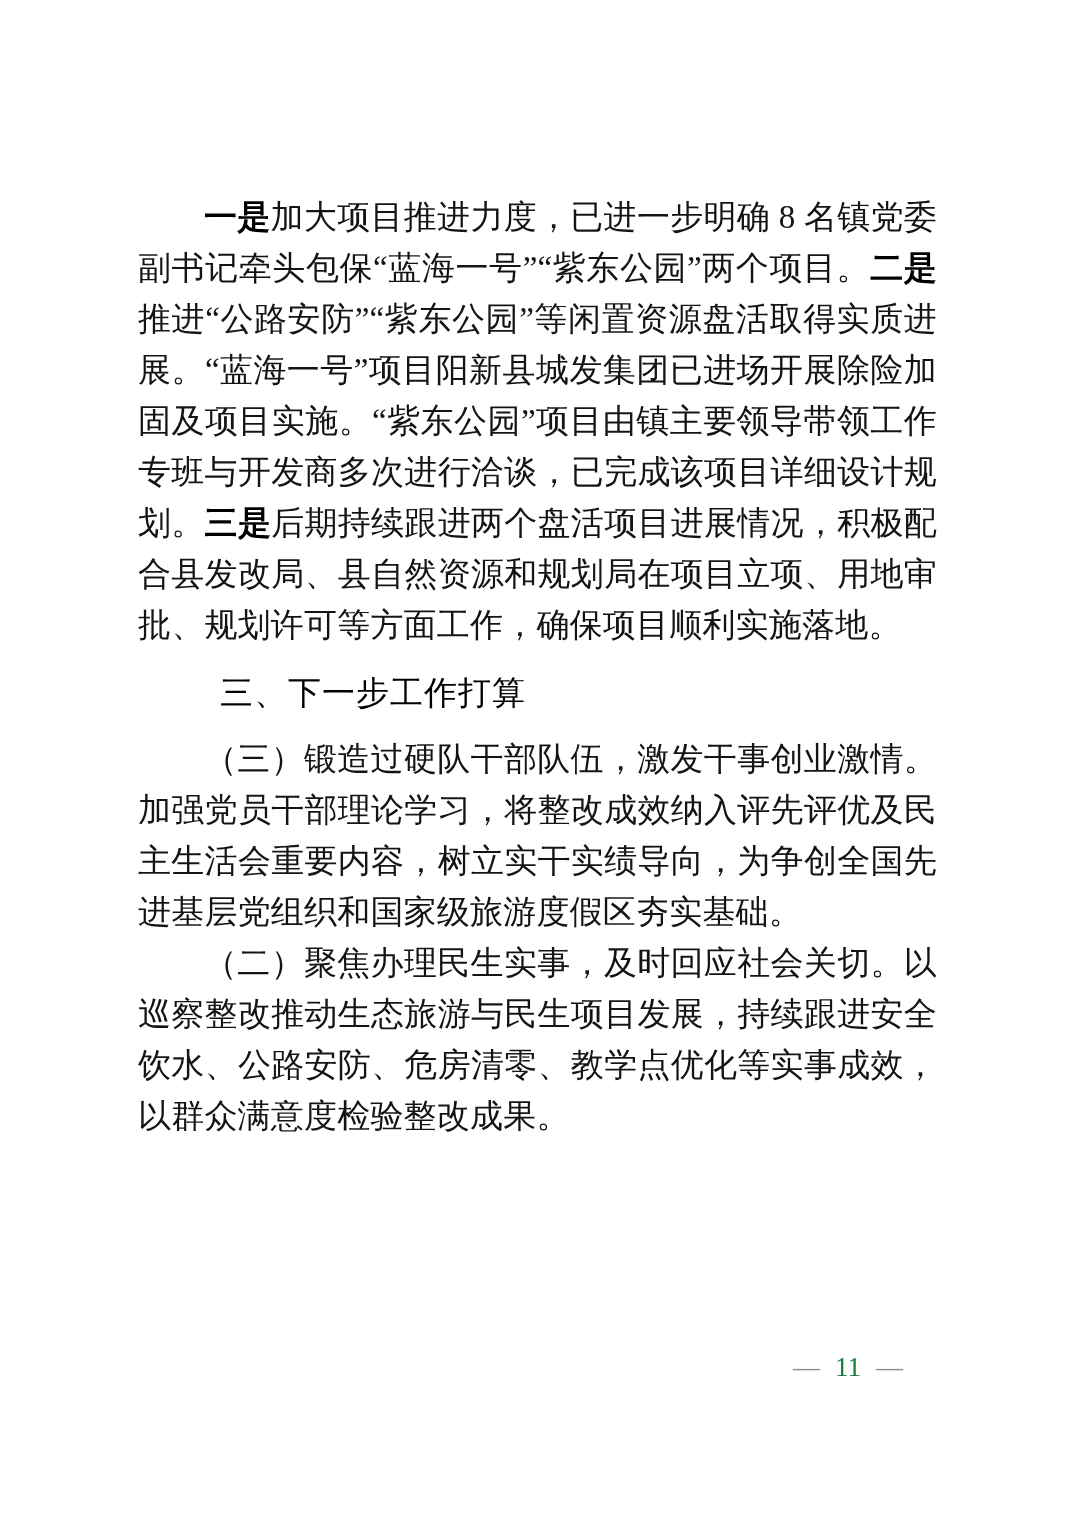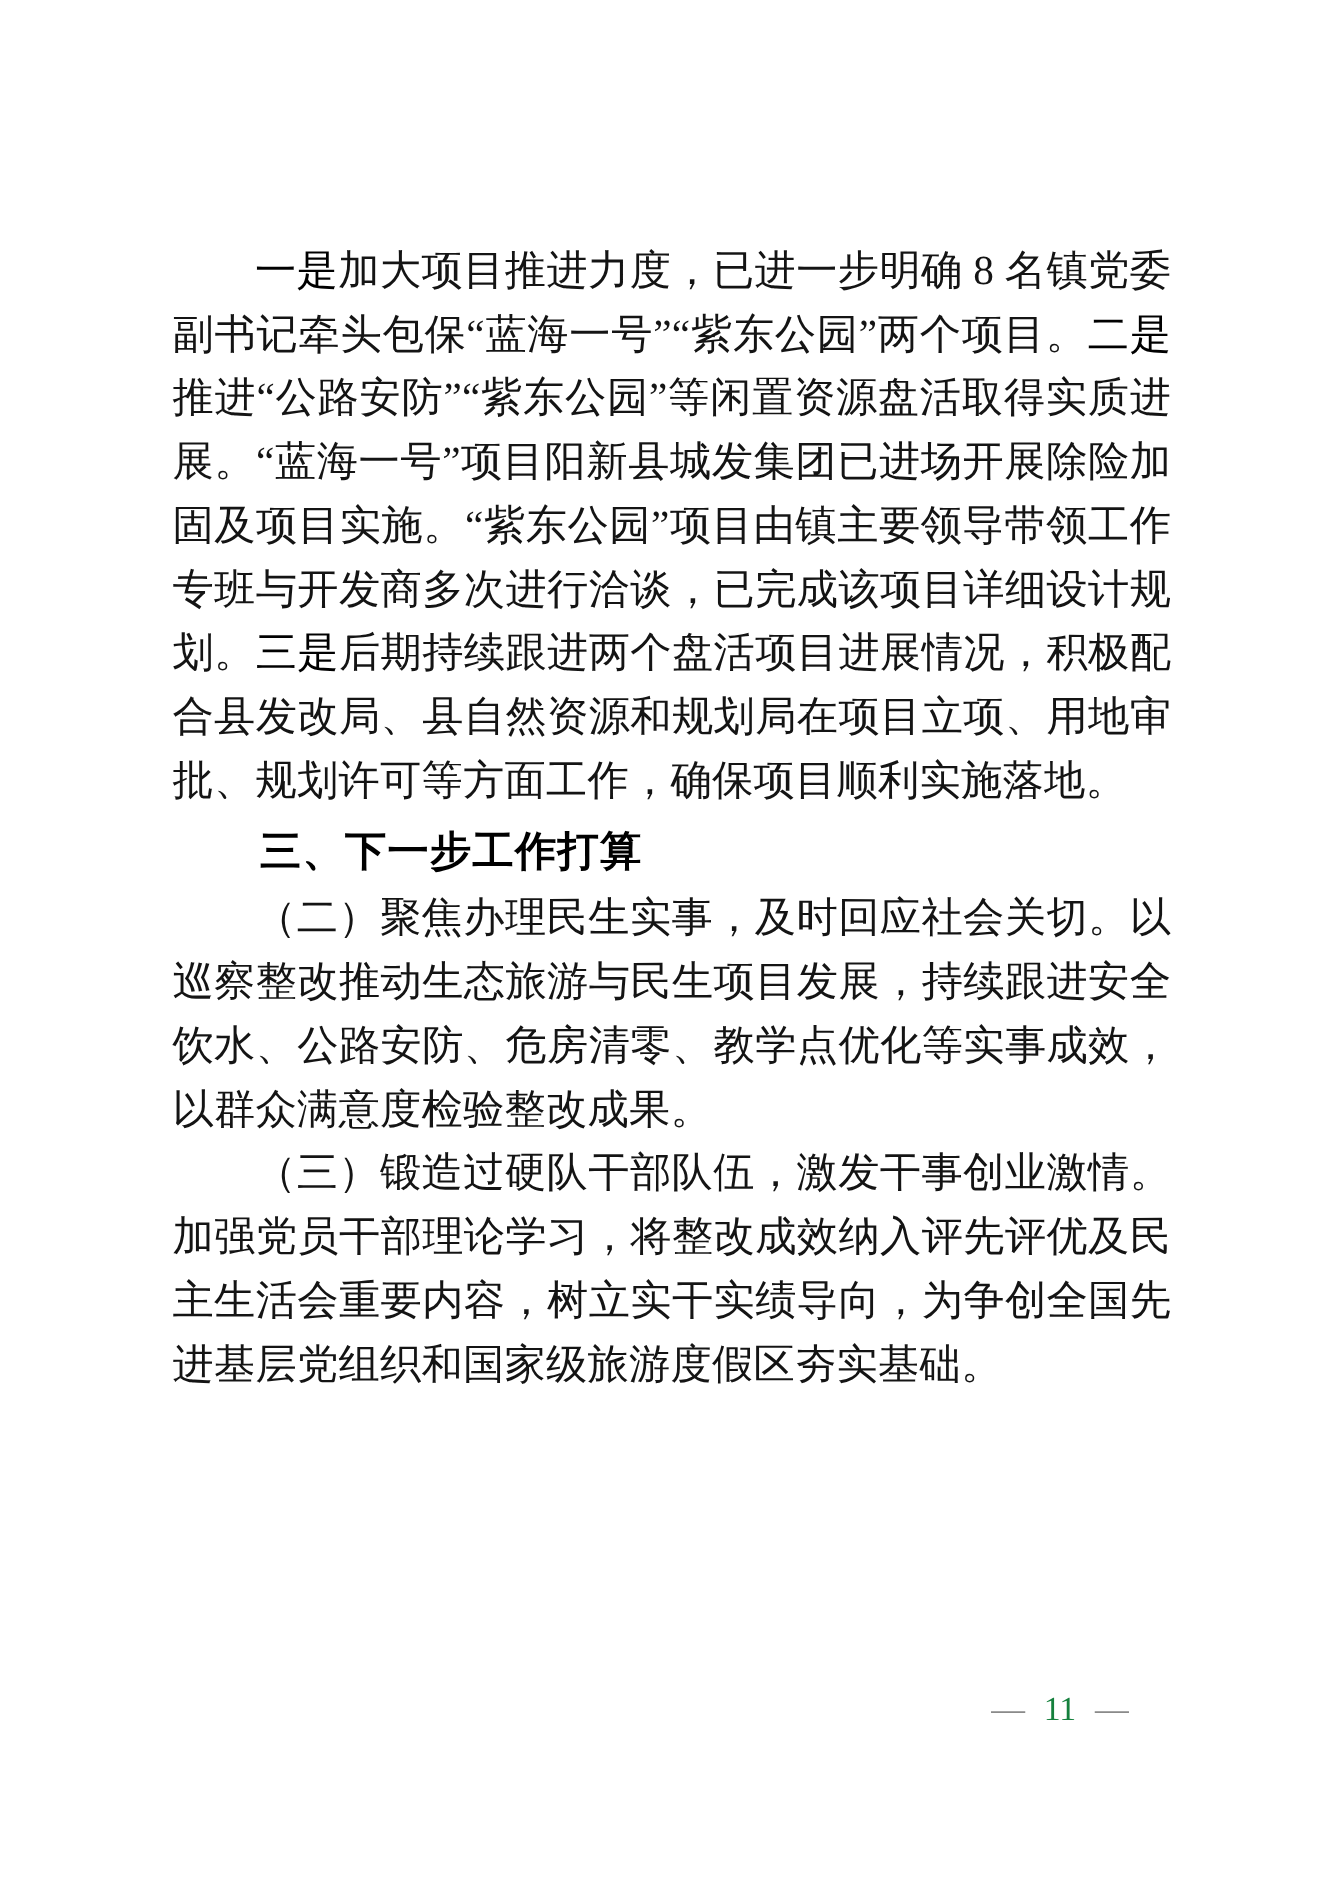--- a/index.html
+++ b/index.html
@@ -37,28 +37,28 @@
     margin: 0;
     font-size: 33px;
     line-height: 51px;
     text-align: justify;
     text-indent: 2em;
     letter-spacing: 0.2px;
     color: #141414;
     font-family: "Liberation Serif", serif;
   }
   .para .bold-run {
-    font-weight: 400;
+    font-weight: 700;
     color: #000000;
   }
   .sec-heading {
-    margin: 4px;
+    margin: 16px;
     font-size: 33px;
     line-height: 51px;
-    font-weight: 700;
+    font-weight: 400;
     text-indent: 2em;
     color: #000000;
     font-family: "Liberation Sans", sans-serif;
     letter-spacing: 1px;
   }
   .page-footer {
     position: absolute;
     top: 1350px;
     left: 793px;
     width: 110px;
@@ -79,22 +79,22 @@
 </style>
 </head>
 <body>
 
 <div class="page">
 
   <div class="content">
     <div>
         <p class="para"><span class="bold-run">一是</span><span>加大项目推进力度，已进一步明确 8 名镇党委副书记牵头包保“蓝海一号”“紫东公园”两个项目。</span><span class="bold-run">二是</span><span>推进“公路安防”“紫东公园”等闲置资源盘活取得实质进展。“蓝海一号”项目阳新县城发集团已进场开展除险加固及项目实施。“紫东公园”项目由镇主要领导带领工作专班与开发商多次进行洽谈，已完成该项目详细设计规划。</span><span class="bold-run">三是</span><span>后期持续跟进两个盘活项目进展情况，积极配合县发改局、县自然资源和规划局在项目立项、用地审批、规划许可等方面工作，确保项目顺利实施落地。</span></p>
         <h2 class="sec-heading">三、下一步工作打算</h2>
+        <p class="para"><span>（三）锻造过硬队干部队伍，激发干事创业激情。加强党员干部理论学习，将整改成效纳入评先评优及民主生活会重要内容，树立实干实绩导向，为争创全国先进基层党组织和国家级旅游度假区夯实基础。</span></p>
         <p class="para"><span>（二）聚焦办理民生实事，及时回应社会关切。以巡察整改推动生态旅游与民生项目发展，持续跟进安全饮水、公路安防、危房清零、教学点优化等实事成效，以群众满意度检验整改成果。</span></p>
-        <p class="para"><span>（三）锻造过硬队干部队伍，激发干事创业激情。加强党员干部理论学习，将整改成效纳入评先评优及民主生活会重要内容，树立实干实绩导向，为争创全国先进基层党组织和国家级旅游度假区夯实基础。</span></p>
       </div>
   </div>
 
   <div class="page-footer">
     <span class="footer-dash">—</span>
     <span class="footer-number">11</span>
     <span class="footer-dash">—</span>
   </div>
 
 </div>

